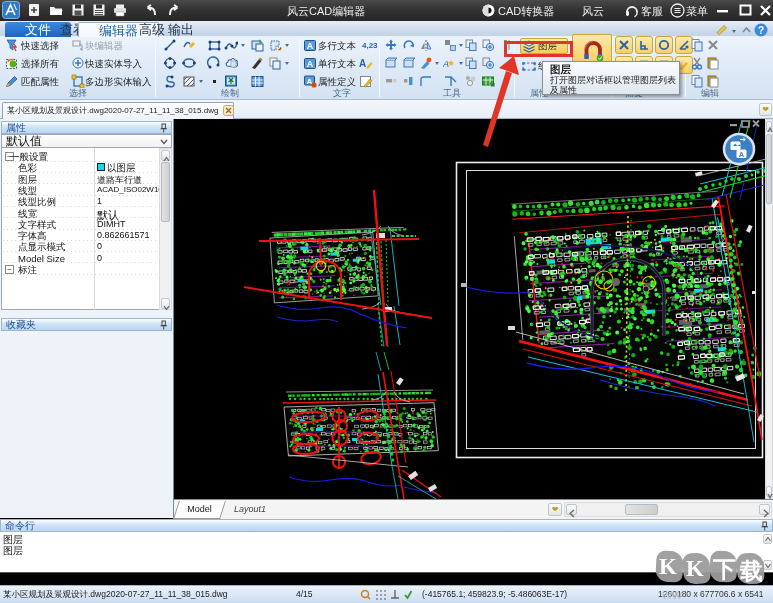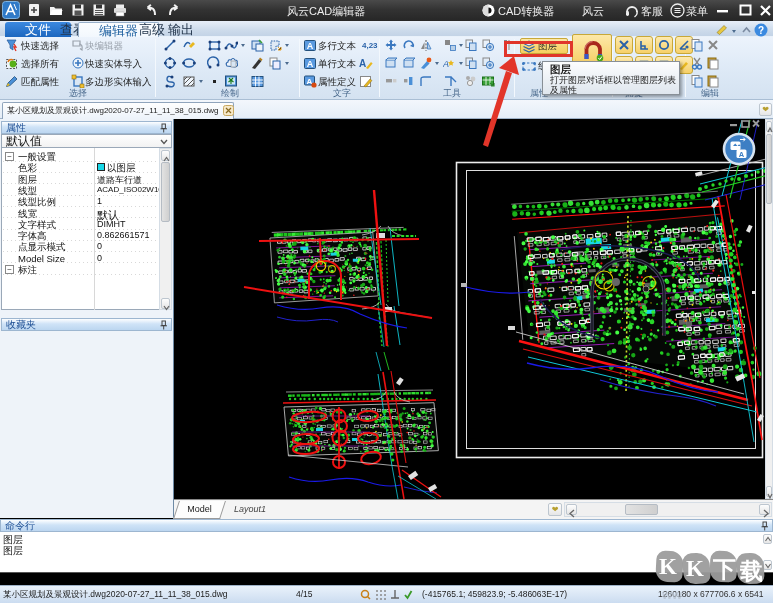--- a/index.html
+++ b/index.html
@@ -467,21 +467,21 @@
             <rect x="3" y="1" width="3.4" height="4.5" fill="none" stroke="#444" stroke-width="1"></rect>
             <line x1="1.5" y1="5.8" x2="8" y2="5.8" stroke="#444" stroke-width="1"></line>
             <line x1="4.7" y1="6" x2="4.7" y2="9.5" stroke="#444" stroke-width="1"></line>
           </svg></span></div>
       <div class="abs" style="left:1px;top:15px;width:171px;height:14px;background:linear-gradient(#fefefe,#f2f2f2);border:1px solid #9aa8b8;font-size:12px;line-height:13px;color:#111;padding-left:4px">默认值<svg style="position:absolute;right:3px;top:4px" width="8" height="6">
           <path d="M 1 1 L 4 4.5 L 7 1" fill="none" stroke="#555" stroke-width="1.3"></path>
         </svg></div>
       <div class="abs" style="left:1px;top:29px;width:171px;height:162px;background:#fff;border:1px solid #9aa8b8;border-top:none">
         <div class="abs" style="left:92px;top:0;width:1px;height:162px;background:#d8d8d8"></div>
         <div class="abs" style="left:3px;top:4px;width:9px;height:9px;border:1px solid #888;background:#fff;font-size:8px;line-height:7px;text-align:center;color:#333">−</div>
-        <span class="cell" style="left:16px;top:3px">一般设置</span>
+        <span class="cell" style="left:8px;top:3px">一般设置</span>
         <div class="dotline" style="top:13px"></div>
         <span class="cell" style="left:16px;top:14.3px">色彩</span>
         <div class="abs" style="left:95px;top:15.3px;width:8px;height:8px;background:#18d8e8;border:1px solid #222"></div>
         <span class="cell" style="left:105px;top:14.3px">以图层</span>
         <div class="dotline" style="top:24px"></div>
         <span class="cell" style="left:16px;top:25.6px">图层</span>
         <span class="cell" style="left:95px;top:25.6px;font-size:9px">道路车行道</span>
         <div class="dotline" style="top:35px"></div>
         <span class="cell" style="left:16px;top:36.900000000000006px">线型</span>
         <span class="cell" style="left:95px;top:36.900000000000006px;font-size:8px">ACAD_ISO02W100</span>

